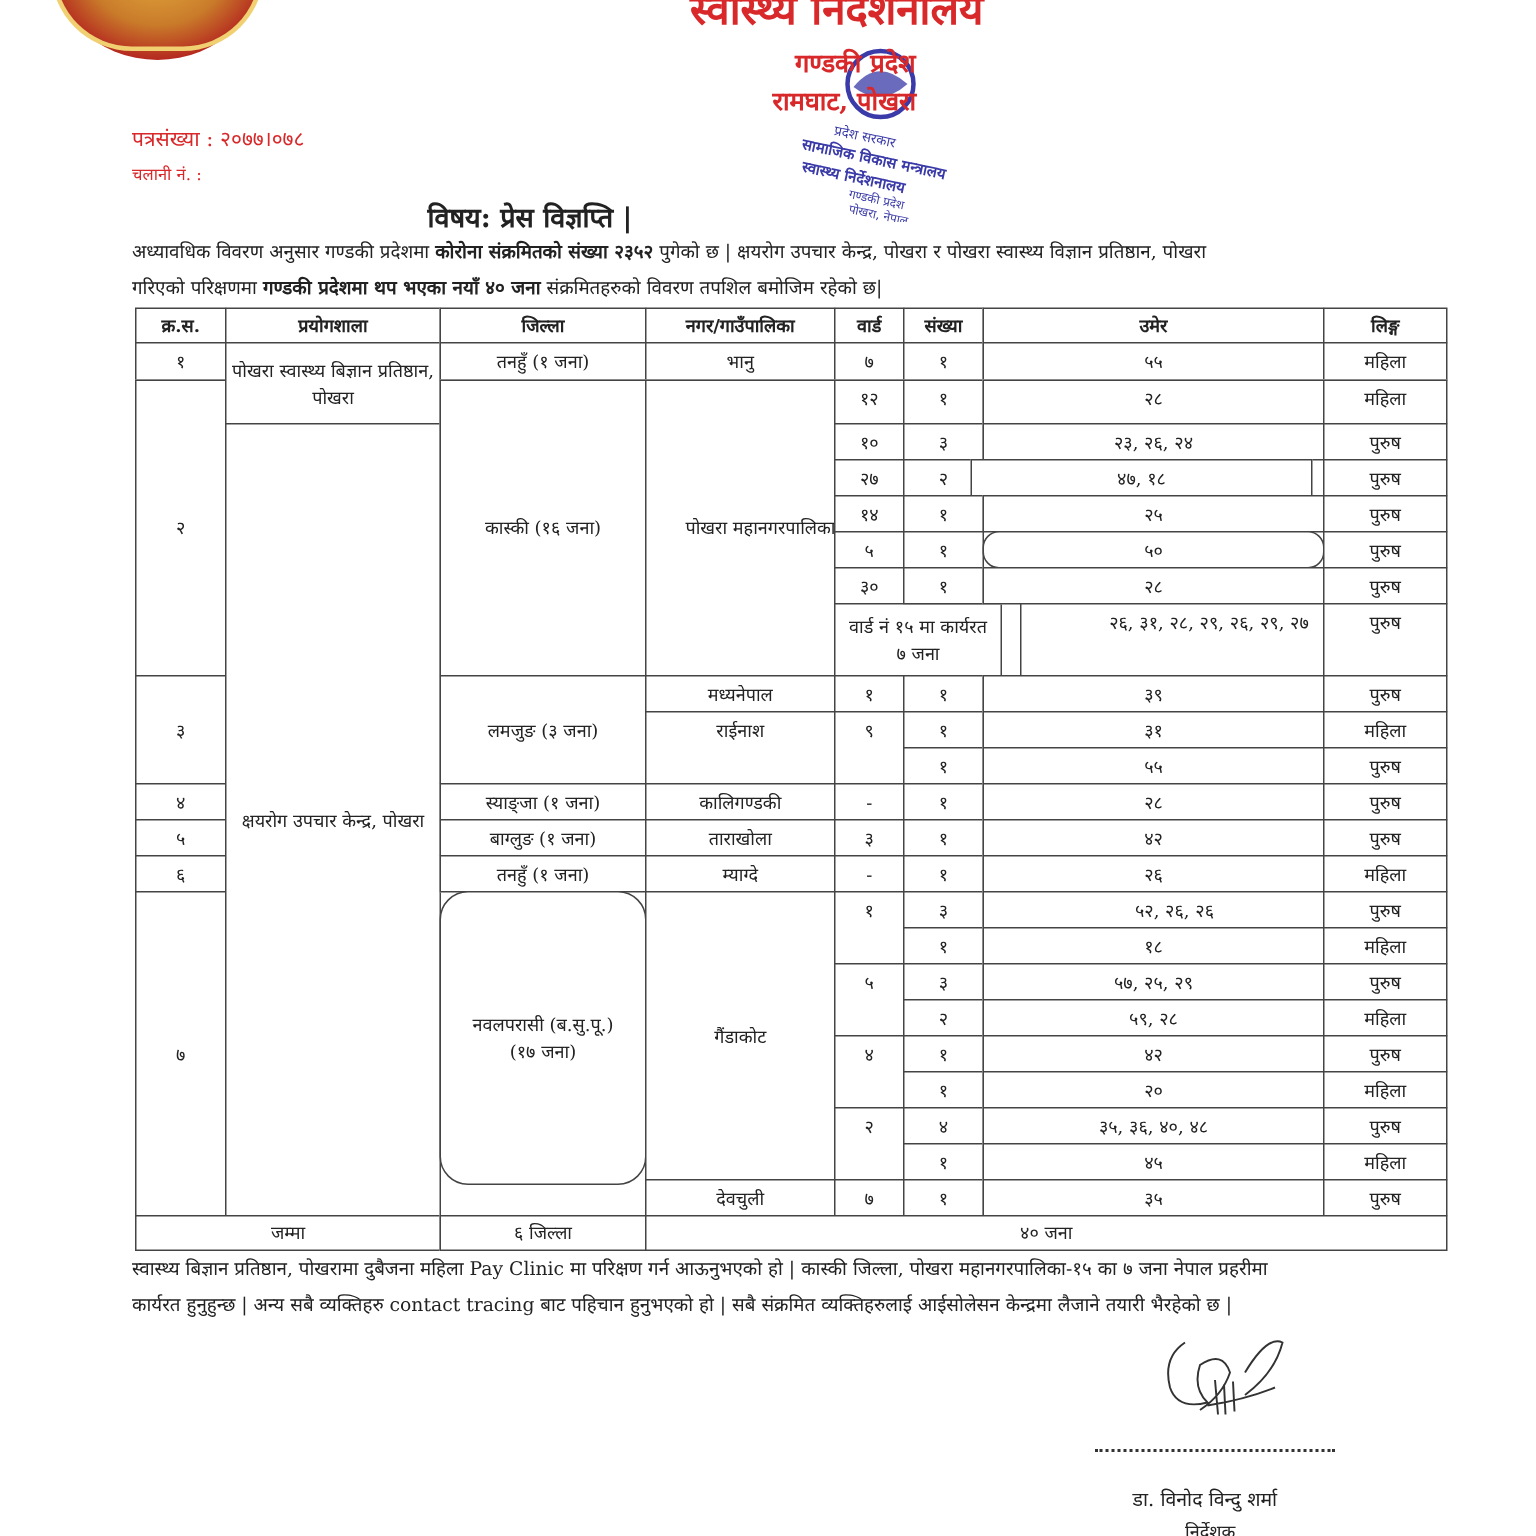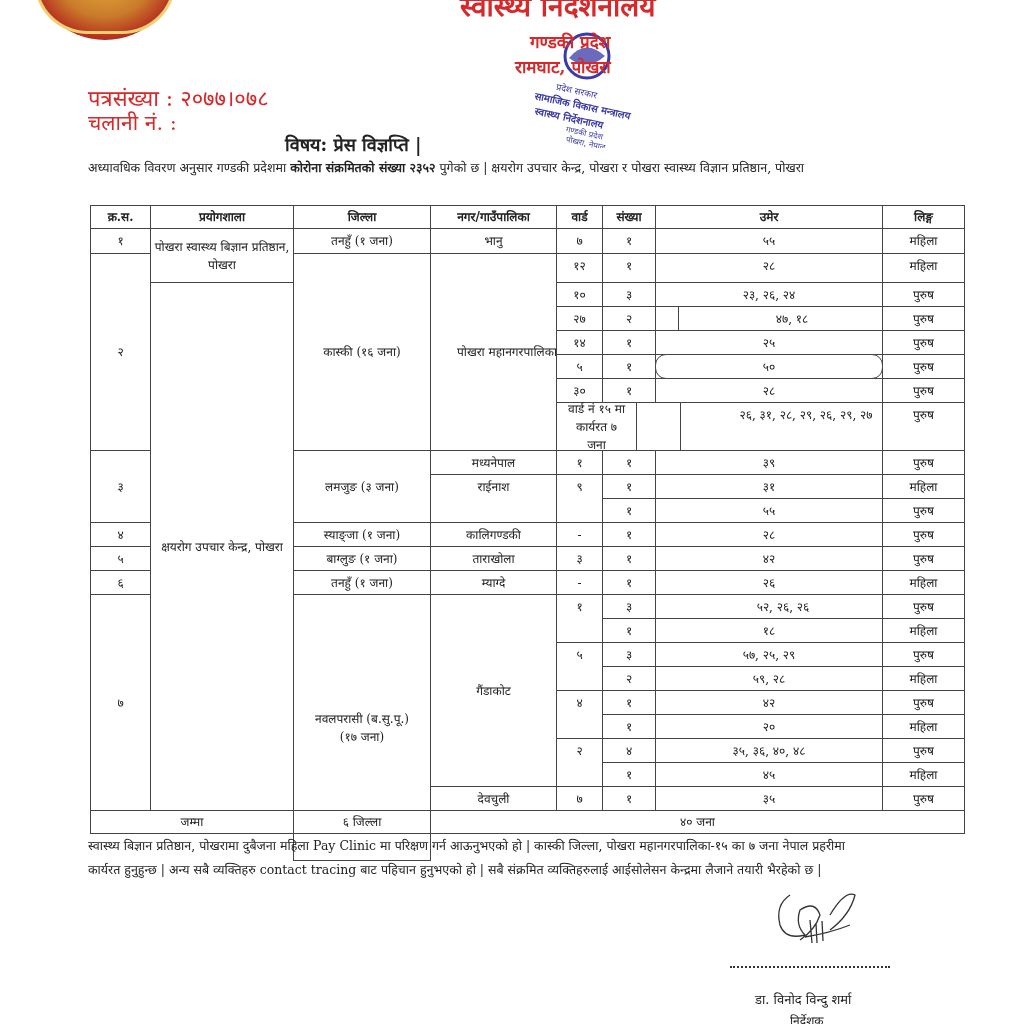--- a/index.html
+++ b/index.html
@@ -5,22 +5,22 @@
   html, body { margin:0; padding:0; background:#ffffff; }
   body { width:1024px; height:1024px; position:relative; overflow:hidden; font-family:"DejaVu Serif", serif; color:#222; }
   .abs { position:absolute; }
   .red { color:#d8282a; }
   .logo-left { left:30px; top:-40px; width:150px; height:80px; border-radius:0 0 75px 75px; background:radial-gradient(ellipse at 50% 20%, #e8b040 0%, #c97b2a 45%, #b52a20 70%, #a01818 100%); }
   .logo-left-ring { left:34px; top:-20px; width:142px; height:54px; border-radius:0 0 70px 70px; border:3px solid #f0d070; border-top:none; box-sizing:border-box; }
   .header-title { left:460px; top:-14px; font-size:28px; font-weight:bold; white-space:nowrap; }
   .header-sub1 { left:530px; top:30px; font-size:17px; font-weight:bold; }
   .header-sub2 { left:515px; top:55px; font-size:17px; font-weight:bold; }
   .stamp { left:525px; top:28px; width:120px; height:120px; }
-  .ref-label { left:88px; top:82px; font-size:22px; }
-  .challani { left:88px; top:108px; font-size:21px; }
+  .ref-label { left:88px; top:82px; font-size:14px; }
+  .challani { left:88px; top:108px; font-size:11px; }
   .subject { left:285px; top:132px; font-size:18px; font-weight:bold; }
   .para { left:88px; width:880px; font-size:12.5px; line-height:24px; }
   .para b { font-weight:bold; }
   .grid { position:absolute; left:90px; top:205px; width:875px; height:628px; }
   .cell { position:absolute; box-sizing:border-box; border:1px solid #444; display:flex; align-items:center; justify-content:center; text-align:center; font-size:12px; line-height:18px; background:#fff; }
   .cell.top { align-items:flex-start; padding-top:3px; }
   .cell.hdr { font-weight:bold; font-size:12px; }
   .sig-area { left:760px; top:885px; width:100px; height:70px; }
   .dots { left:730px; top:966px; width:160px; border-top:2px dotted #333; }
   .signer { left:755px; top:990px; font-size:13px; }
@@ -44,20 +44,21 @@
 </svg>
 <div class="abs header-sub1 red">गण्डकी प्रदेश</div>
 <div class="abs header-sub2 red">रामघाट, पोखरा</div>
 
 <div class="abs ref-label red">पत्रसंख्या  : २०७७।०७८</div>
 <div class="abs challani red">चलानी नं. :</div>
 <div class="abs subject">विषय: प्रेस विज्ञप्ति  |</div>
 
 <div class="abs para" style="top:156px;">
   <div><span>अध्यावधिक विवरण अनुसार गण्डकी प्रदेशमा </span><b>कोरोना संक्रमितको संख्या २३५२</b><span> पुगेको छ | क्षयरोग उपचार केन्द्र, पोखरा र पोखरा स्वास्थ्य विज्ञान प्रतिष्ठान, पोखरा</span></div>
+  <div><span>गरिएको परिक्षणमा </span><b>गण्डकी प्रदेशमा थप भएका नयाँ ४० जना</b><span> संक्रमितहरुको विवरण तपशिल बमोजिम रहेको छ|</span></div>
 </div>
 
 <div class="grid">
 
   <div class="cell hdr" style="left:0;top:0;width:61px;height:24px;">क्र.स.</div>
   <div class="cell hdr" style="left:60px;top:0;width:144px;height:24px;">प्रयोगशाला</div>
   <div class="cell hdr" style="left:203px;top:0;width:138px;height:24px;">जिल्ला</div>
   <div class="cell hdr" style="left:340px;top:0;width:127px;height:24px;">नगर/गाउँपालिका</div>
   <div class="cell hdr" style="left:466px;top:0;width:47px;height:24px;">वार्ड</div>
   <div class="cell hdr" style="left:512px;top:0;width:54px;height:24px;">संख्या</div>
@@ -74,40 +75,40 @@
 
   <div class="cell" style="left:60px;top:23px;width:144px;height:55px;">पोखरा स्वास्थ्य बिज्ञान प्रतिष्ठान, पोखरा</div>
   <div class="cell" style="left:60px;top:77px;width:144px;height:529px;">क्षयरोग उपचार केन्द्र, पोखरा</div>
 
   <div class="cell" style="left:203px;top:23px;width:138px;height:26px;">तनहुँ (१ जना)</div>
   <div class="cell" style="left:203px;top:48px;width:138px;height:198px;">कास्की (१६ जना)</div>
   <div class="cell" style="left:203px;top:245px;width:138px;height:73px;">लमजुङ (३ जना)</div>
   <div class="cell" style="left:203px;top:317px;width:138px;height:25px;">स्याङ्जा (१ जना)</div>
   <div class="cell" style="left:203px;top:341px;width:138px;height:25px;">बाग्लुङ (१ जना)</div>
   <div class="cell" style="left:203px;top:365px;width:138px;height:25px;">तनहुँ (१ जना)</div>
-  <div class="cell" style="left:203px;top:389px;width:138px;height:267px;padding:0 18px;">नवलपरासी (ब.सु.पू.) (१७ जना)</div>
+  <div class="cell" style="left:203px;top:389px;width:138px;height:196px;padding:0 18px;border-radius:19px;">नवलपरासी (ब.सु.पू.) (१७ जना)</div>
 
   <div class="cell" style="left:340px;top:23px;width:127px;height:26px;">भानु</div>
   <div class="cell" style="left:340px;top:48px;width:154px;height:198px;padding:0 20px;">पोखरा महानगरपालिका</div>
   <div class="cell" style="left:340px;top:245px;width:127px;height:25px;">मध्यनेपाल</div>
   <div class="cell top" style="left:340px;top:269px;width:127px;height:49px;">राईनाश</div>
   <div class="cell" style="left:340px;top:317px;width:127px;height:25px;">कालिगण्डकी</div>
   <div class="cell" style="left:340px;top:341px;width:127px;height:25px;">ताराखोला</div>
   <div class="cell" style="left:340px;top:365px;width:127px;height:25px;">म्याग्दे</div>
   <div class="cell" style="left:340px;top:389px;width:127px;height:193px;">गैंडाकोट</div>
   <div class="cell" style="left:340px;top:581px;width:127px;height:25px;">देवचुली</div>
 
   <div class="cell" style="left:466px;top:23px;width:47px;height:26px;">७</div>
   <div class="cell top" style="left:466px;top:48px;width:47px;height:30px;">१२</div>
   <div class="cell" style="left:466px;top:77px;width:47px;height:25px;">१०</div>
   <div class="cell" style="left:466px;top:101px;width:47px;height:25px;">२७</div>
   <div class="cell" style="left:466px;top:125px;width:47px;height:25px;">१४</div>
   <div class="cell" style="left:466px;top:149px;width:47px;height:25px;">५</div>
   <div class="cell" style="left:466px;top:173px;width:47px;height:25px;">३०</div>
-  <div class="cell" style="left:466px;top:197px;width:81px;height:49px;padding:0 8px;">वार्ड नं १५ मा कार्यरत ७ जना</div>
+  <div class="cell" style="left:466px;top:197px;width:112px;height:49px;padding:0 8px;">वार्ड नं १५ मा कार्यरत ७ जना</div>
   <div class="cell" style="left:466px;top:245px;width:47px;height:25px;">१</div>
   <div class="cell top" style="left:466px;top:269px;width:47px;height:49px;">९</div>
   <div class="cell" style="left:466px;top:317px;width:47px;height:25px;">-</div>
   <div class="cell" style="left:466px;top:341px;width:47px;height:25px;">३</div>
   <div class="cell" style="left:466px;top:365px;width:47px;height:25px;">-</div>
   <div class="cell top" style="left:466px;top:389px;width:47px;height:49px;">१</div>
   <div class="cell top" style="left:466px;top:437px;width:47px;height:49px;">५</div>
   <div class="cell top" style="left:466px;top:485px;width:47px;height:49px;">४</div>
   <div class="cell top" style="left:466px;top:533px;width:47px;height:49px;">२</div>
   <div class="cell" style="left:466px;top:581px;width:47px;height:25px;">७</div>
@@ -118,21 +119,21 @@
 
   <div class="cell top" style="left:512px;top:48px;width:54px;height:30px;">१</div>
   <div class="cell top" style="left:565px;top:48px;width:228px;height:30px;">२८</div>
   <div class="cell top" style="left:792px;top:48px;width:83px;height:30px;">महिला</div>
 
   <div class="cell" style="left:512px;top:77px;width:54px;height:25px;">३</div>
   <div class="cell" style="left:565px;top:77px;width:228px;height:25px;">२३, २६, २४</div>
   <div class="cell" style="left:792px;top:77px;width:83px;height:25px;">पुरुष</div>
 
   <div class="cell" style="left:512px;top:101px;width:54px;height:25px;">२</div>
-  <div class="cell" style="left:588px;top:101px;width:228px;height:25px;">४७, १८</div>
+  <div class="cell" style="left:557px;top:101px;width:228px;height:25px;">४७, १८</div>
   <div class="cell" style="left:792px;top:101px;width:83px;height:25px;">पुरुष</div>
 
   <div class="cell" style="left:512px;top:125px;width:54px;height:25px;">१</div>
   <div class="cell" style="left:565px;top:125px;width:228px;height:25px;">२५</div>
   <div class="cell" style="left:792px;top:125px;width:83px;height:25px;">पुरुष</div>
 
   <div class="cell" style="left:512px;top:149px;width:54px;height:25px;">१</div>
   <div class="cell" style="left:565px;top:149px;width:228px;height:25px;border-radius:11px;">५०</div>
   <div class="cell" style="left:792px;top:149px;width:83px;height:25px;">पुरुष</div>
 

